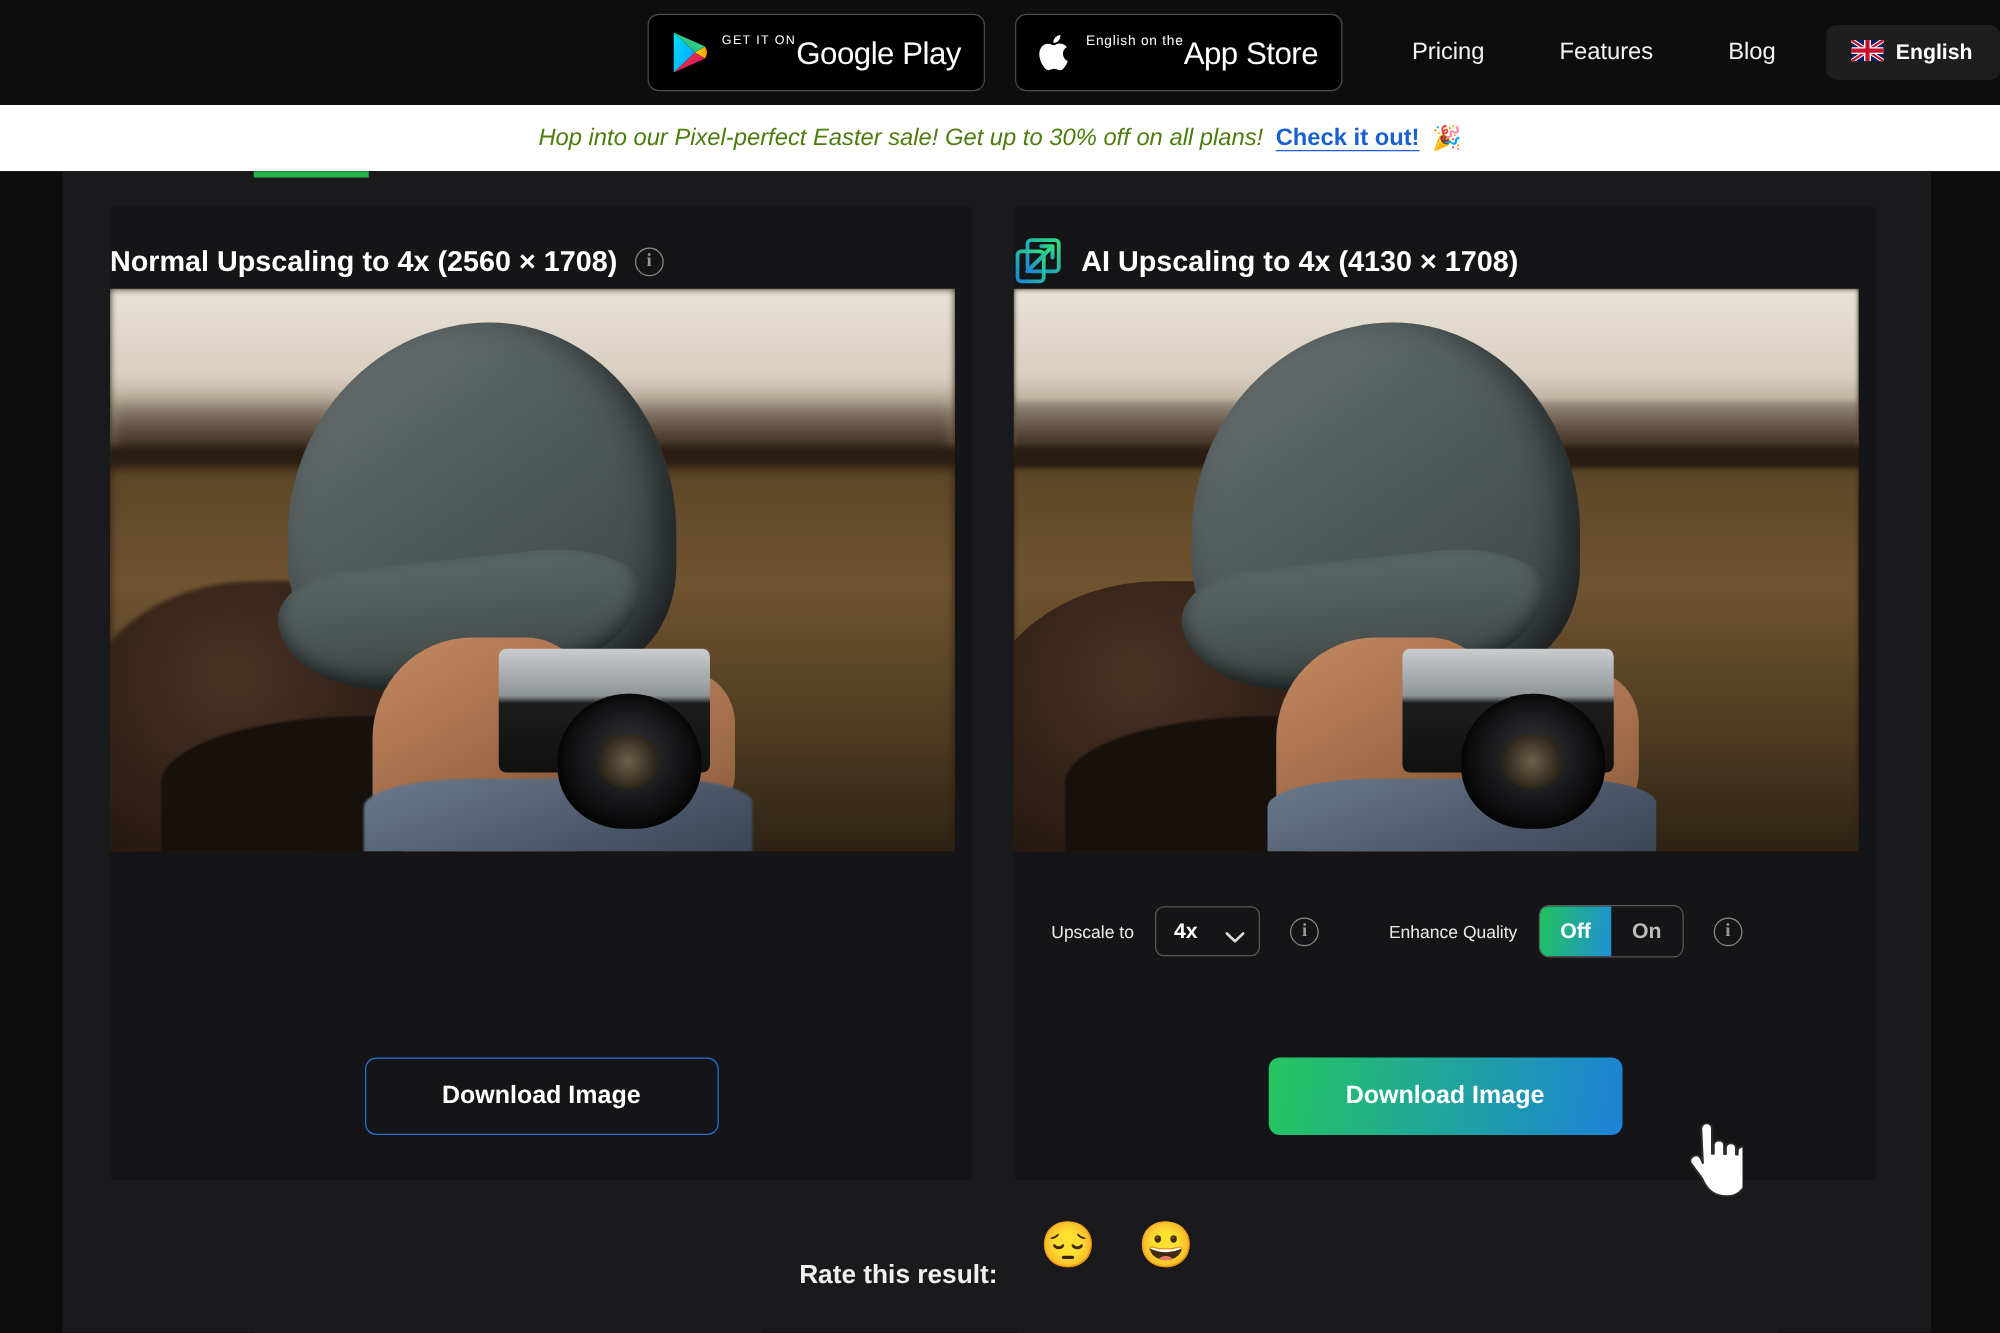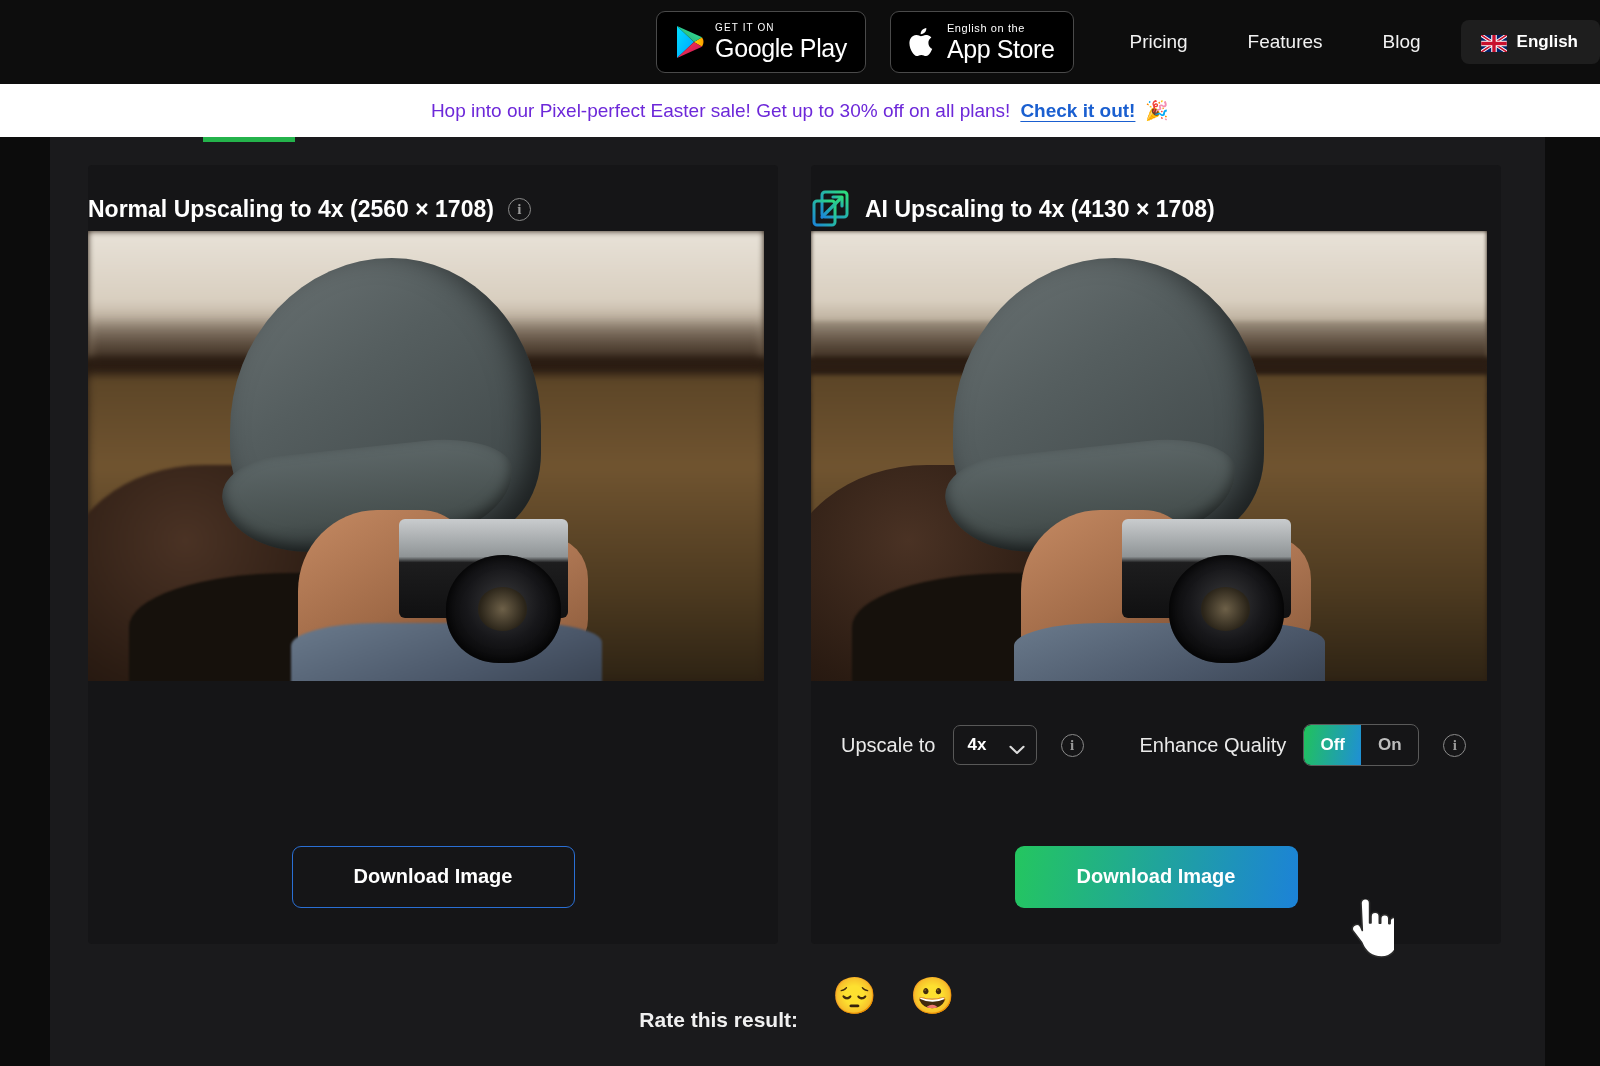--- a/index.html
+++ b/index.html
@@ -22,48 +22,48 @@
   .badge {
     background: #000;
     border: 1px solid #4a4a4a;
     border-radius: 9px;
     height: 62px;
     display: flex; align-items: center; gap: 10px;
     padding: 0 18px;
     color: #fff;
   }
   .badge .glyph { flex: 0 0 auto; display: flex; align-items: center; }
-  .badge-text { display: flex; flex-direction: column; line-height: 1; }
+  .badge-text { display: flex; line-height: 1; }
   .badge-sub { font-size: 11px; letter-spacing: .6px; font-weight: 500; }
   .badge-main { font-size: 25px; font-weight: 500; letter-spacing: -.4px; margin-top: 3px; }
   .gp-sub { font-size: 10px; letter-spacing: 1.1px; }
 
   .navlinks { display: flex; align-items: center; gap: 0; margin-left: 26px; }
   .navlink {
     color: #f2f2f2; font-size: 19px; font-weight: 400;
     padding: 10px 30px; text-decoration: none; white-space: nowrap;
   }
   .langsel {
-    display: flex; align-items: flex-end; gap: 10px;
+    display: flex; align-items: flex-start; gap: 10px;
     background: #1e1e1e; border-radius: 8px;
     padding: 12px 22px 12px 20px;
     margin-left: 10px; margin-right: 0;
     color: #fff; font-size: 17px; font-weight: 600;
   }
   .flag { width: 26px; height: 17px; border-radius: 2px; flex: 0 0 auto; }
 
   
   .banner {
     position: absolute; top: 84px; left: 0;
     width: 1600px; height: 53px;
     background: #ffffff;
     display: flex; align-items: center; justify-content: center;
     gap: 10px;
   }
-  .banner-text { color: #6d28d9; font-size: 19px; }
+  .banner-text { color: #4d7c0f; font-size: 19px; font-style: italic; }
   .banner-link {
     color: #1a5fd0; font-size: 19px; font-weight: 700;
     text-decoration: underline; text-underline-offset: 4px;
   }
   .banner-emoji { font-size: 19px; }
 
   
   .page {
     position: absolute; top: 137px; left: 0;
     width: 1600px; height: 929px;
@@ -195,21 +195,21 @@
   }
   .photo-ai .sky, .photo-ai .treeline, .photo-ai .field { filter: blur(2px); }
   .photo-ai .hair, .photo-ai .arm, .photo-ai .arm2, .photo-ai .denim, .photo-ai .cam-body { filter: none; }
 
   
   .controls-area { height: 128px; display: flex; align-items: center; }
   .controls {
     display: flex; align-items: center; gap: 0;
     padding-left: 30px;
   }
-  .ctrl-label { color: #eaeaea; font-size: 20px; white-space: nowrap; }
+  .ctrl-label { color: #eaeaea; font-size: 14px; white-space: nowrap; }
   .select-box {
     margin-left: 17px;
     width: 84px; height: 40px;
     background: #151517;
     border: 1.4px solid #585858;
     border-radius: 7px;
     display: flex; align-items: center; justify-content: space-between;
     padding: 0 11px 0 14px;
     color: #fff; font-size: 17px; font-weight: 700;
   }

